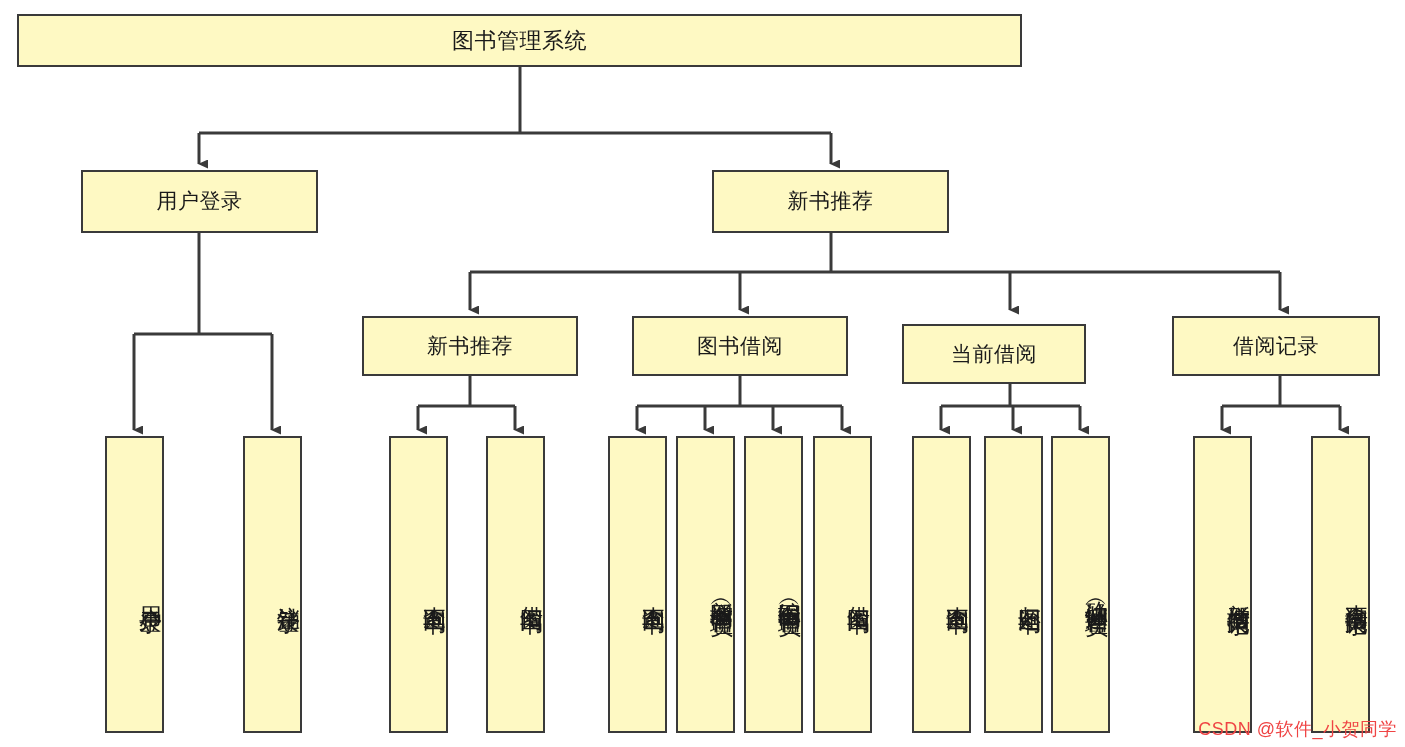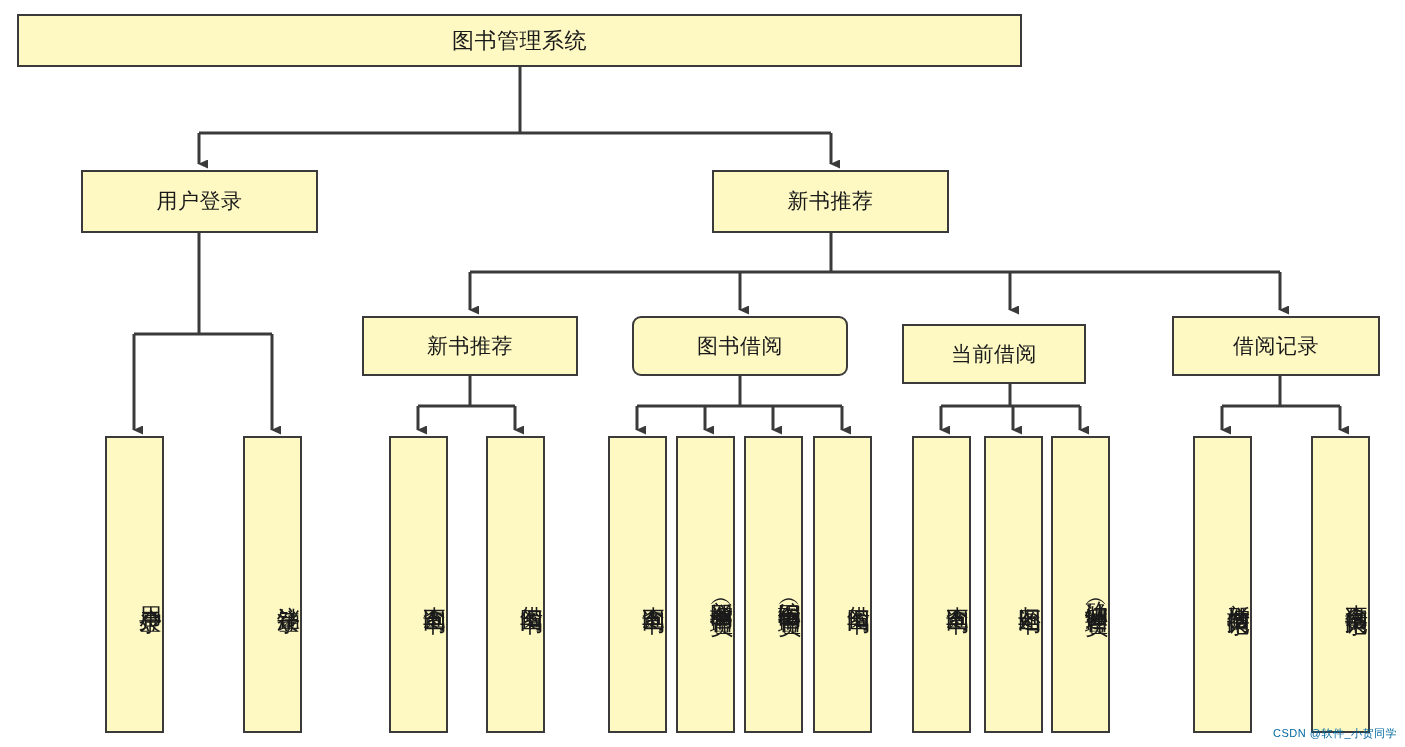--- a/index.html
+++ b/index.html
@@ -63,22 +63,22 @@
     text-orientation: upright;
     font-size: 23px;
     line-height: 1.0;
     letter-spacing: 2px;
     text-align: left;
   }
   #watermark {
     position: absolute;
     right: 8px;
     bottom: 6px;
-    font-size: 11px;
-    color: #0369a1;
+    font-size: 18px;
+    color: #ef4444;
     letter-spacing: 0.5px;
     z-index: 5;
     white-space: nowrap;
   }
 </style>
 </head>
 <body>
 
 <div id="diagram-root">
 
@@ -139,21 +139,21 @@
   <div class="node horiz" style="left:81px; top:170px; width:237px; height:63px;">
     <span class="label">用户登录</span>
   </div>
   <div class="node horiz" style="left:712px; top:170px; width:237px; height:63px;">
     <span class="label">新书推荐</span>
   </div>
 
   <div class="node horiz" style="left:362px; top:316px; width:216px; height:60px;">
     <span class="label">新书推荐</span>
   </div>
-  <div class="node horiz" style="left:632px; top:316px; width:216px; height:60px;border-radius:9px;">
+  <div class="node horiz" style="left:632px; top:316px; width:216px; height:60px;">
     <span class="label">图书借阅</span>
   </div>
   <div class="node horiz" style="left:902px; top:324px; width:184px; height:60px;justify-content:center;">
     <span class="label">当前借阅</span>
   </div>
   <div class="node horiz" style="left:1172px; top:316px; width:208px; height:60px;">
     <span class="label">借阅记录</span>
   </div>
 
   <div class="node vert" style="left:105px; top:436px; width:59px; height:297px;">

